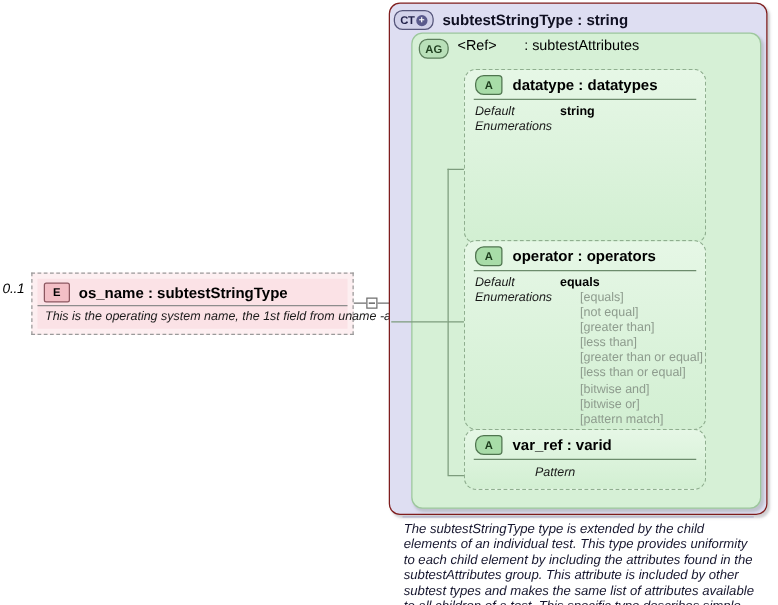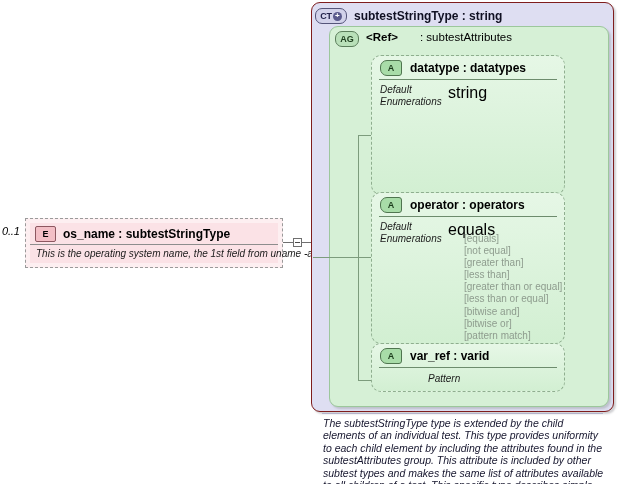--- a/index.html
+++ b/index.html
@@ -213,21 +213,21 @@
     font-size: 9px;
     font-weight: bold;
     color: #204020;
     flex: none;
   }
   .group-ref {
     font-size: 11.5px;
     color: #000;
     white-space: nowrap;
   }
-  .group-ref .refname { font-weight: bold; }
+  .group-ref .refname { font-weight: normal; }
   .group-ref .reftype { font-weight: normal; margin-left: 22px; }
 
   
   .tree-line { position: absolute; background: #7d9c7d; }
 
   
   .attr-box {
     position: absolute;
     border: 1px dashed #8fae8f;
     border-radius: 10px;
@@ -276,22 +276,22 @@
   .facet-label {
     position: absolute;
     left: 8px;
     font-style: italic;
     font-size: 10px;
     color: #1a1a1a;
     white-space: nowrap;
   }
   .facet-default-value {
     position: absolute;
-    font-size: 16px;
-    font-weight: normal;
+    font-size: 10px;
+    font-weight: bold;
     color: #000;
     white-space: nowrap;
   }
   .enum-list {
     position: absolute;
     font-size: 10px;
     color: #8e9c8e;
     line-height: 12.1px;
     white-space: nowrap;
   }

